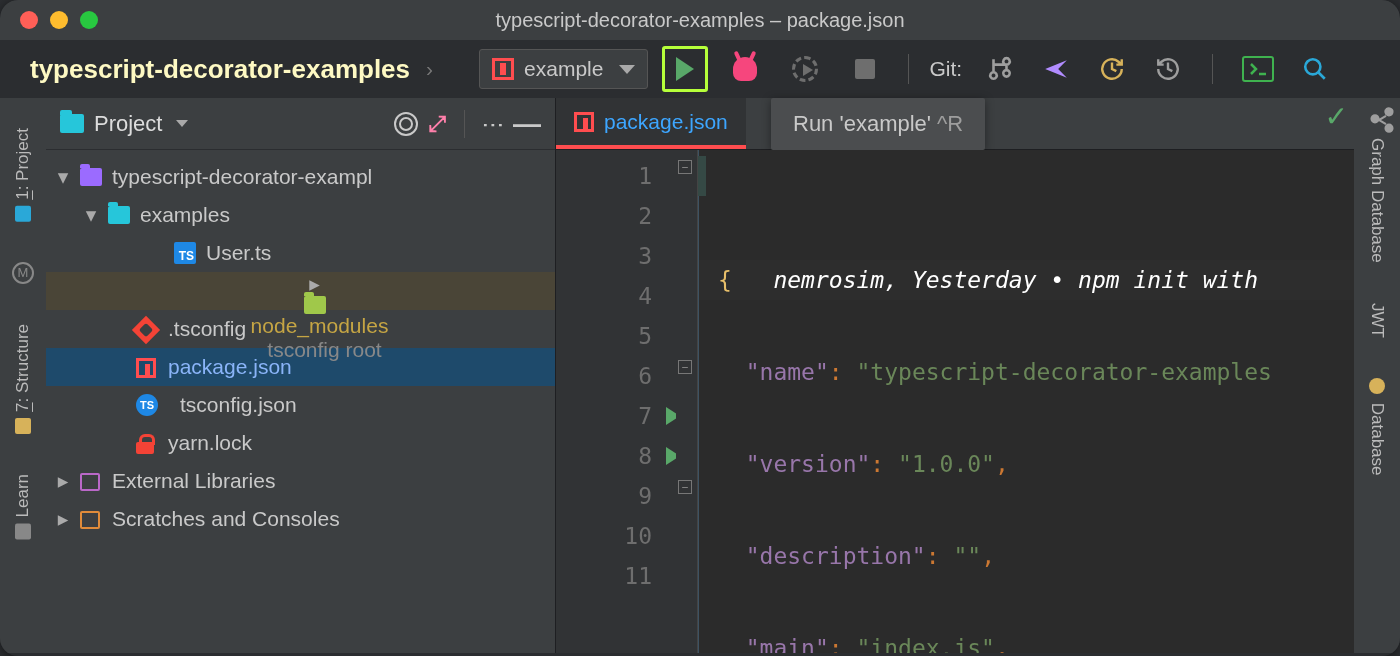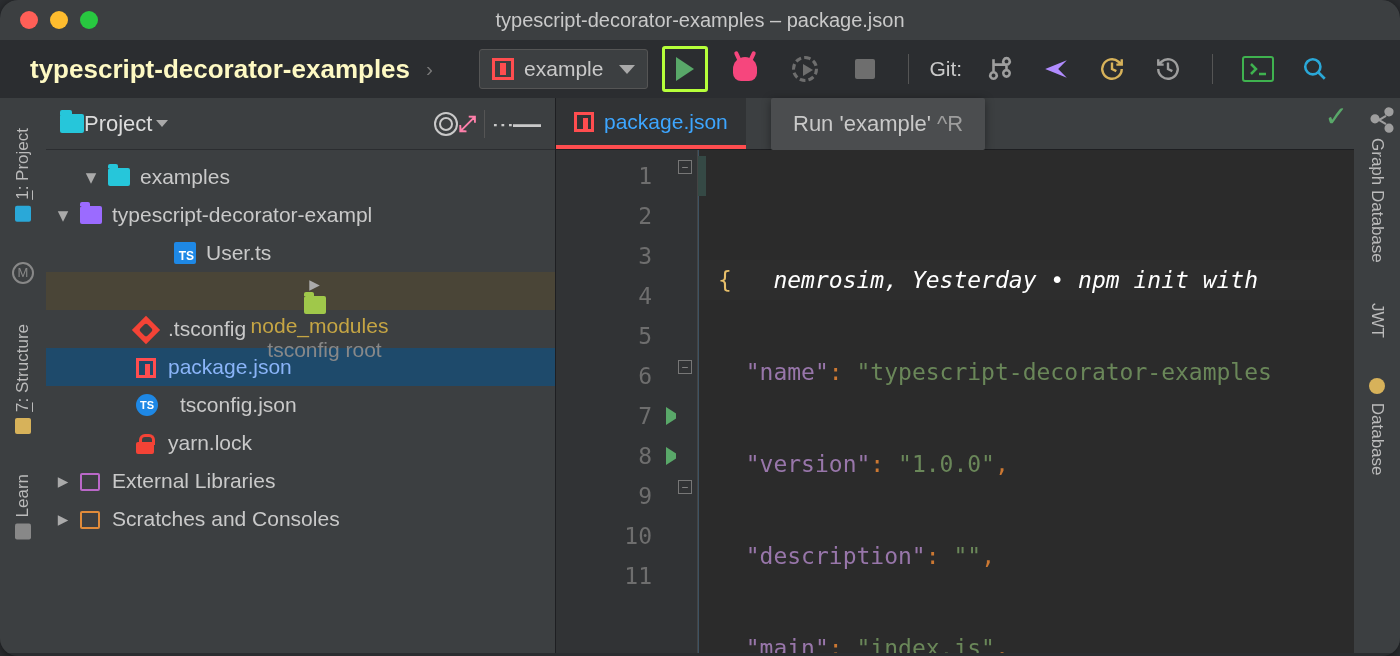--- a/index.html
+++ b/index.html
@@ -105,21 +105,21 @@
   }
 
   
   .project-panel {
     width: 510px;
     display:flex;flex-direction:column;
     background:#3c3f41;
     border-right: 1px solid #1e1f22;
   }
   .project-header {
-    height:52px;display:flex;align-items:center;padding:0 14px;
+    height:52px;display:flex;align-items:center;padding:0 14px;gap:10px;
     border-bottom:1px solid #2b2d30;
   }
   .folder-icon-head { width:24px;height:19px;background:#26c6da;border-radius:2px;position:relative; }
   .folder-icon-head::before { content:"";position:absolute;top:-4px;left:0;width:12px;height:5px;background:#26c6da;border-radius:2px 2px 0 0; }
   .proj-title { color:#dcdcdc;font-size:22px; }
   .chev-down-sm { width:0;height:0;border-left:6px solid transparent;border-right:6px solid transparent;border-top:7px solid #a9a9a9;margin-left:4px; }
   .proj-spacer { flex:1; }
   .target-icon { width:24px;height:24px;border:2px solid #c9c9c9;border-radius:50%;display:flex;align-items:center;justify-content:center; }
   .target-icon::after { content:"";width:10px;height:10px;border:2px solid #c9c9c9;border-radius:50%; }
   .collapse-icon { color:#ff80ab;font-size:22px;font-weight:bold; }
@@ -299,29 +299,29 @@
       <span class="chev-down-sm"></span>
       <span class="proj-spacer"></span>
       <span class="target-icon"></span>
       <span class="collapse-icon">⤢</span>
       <span class="vbar"></span>
       <span class="more-dots">⋮</span>
       <span class="minus">—</span>
     </div>
 
     <div class="tree">
+      <div class="tree-row">
+        <span class="chev open"></span>
+        <span class="f-icon folder-purple"></span>
+        <span class="tree-label">typescript-decorator-exampl</span>
+      </div>
       <div class="tree-row indent-1">
         <span class="chev open"></span>
         <span class="f-icon folder-img"></span>
         <span class="tree-label">examples</span>
-      </div>
-      <div class="tree-row">
-        <span class="chev open"></span>
-        <span class="f-icon folder-purple"></span>
-        <span class="tree-label">typescript-decorator-exampl</span>
       </div>
       <div class="tree-row indent-3">
         <span class="chev none"></span>
         <span class="ts-icon">TS</span>
         <span class="tree-label" style="margin-left:10px;">User.ts</span>
       </div>
       <div class="tree-row indent-1 row-dim-yellow">
         <span class="chev closed"></span>
         <span class="f-icon folder-lime"></span>
         <span class="tree-label lime">node_modules</span>

